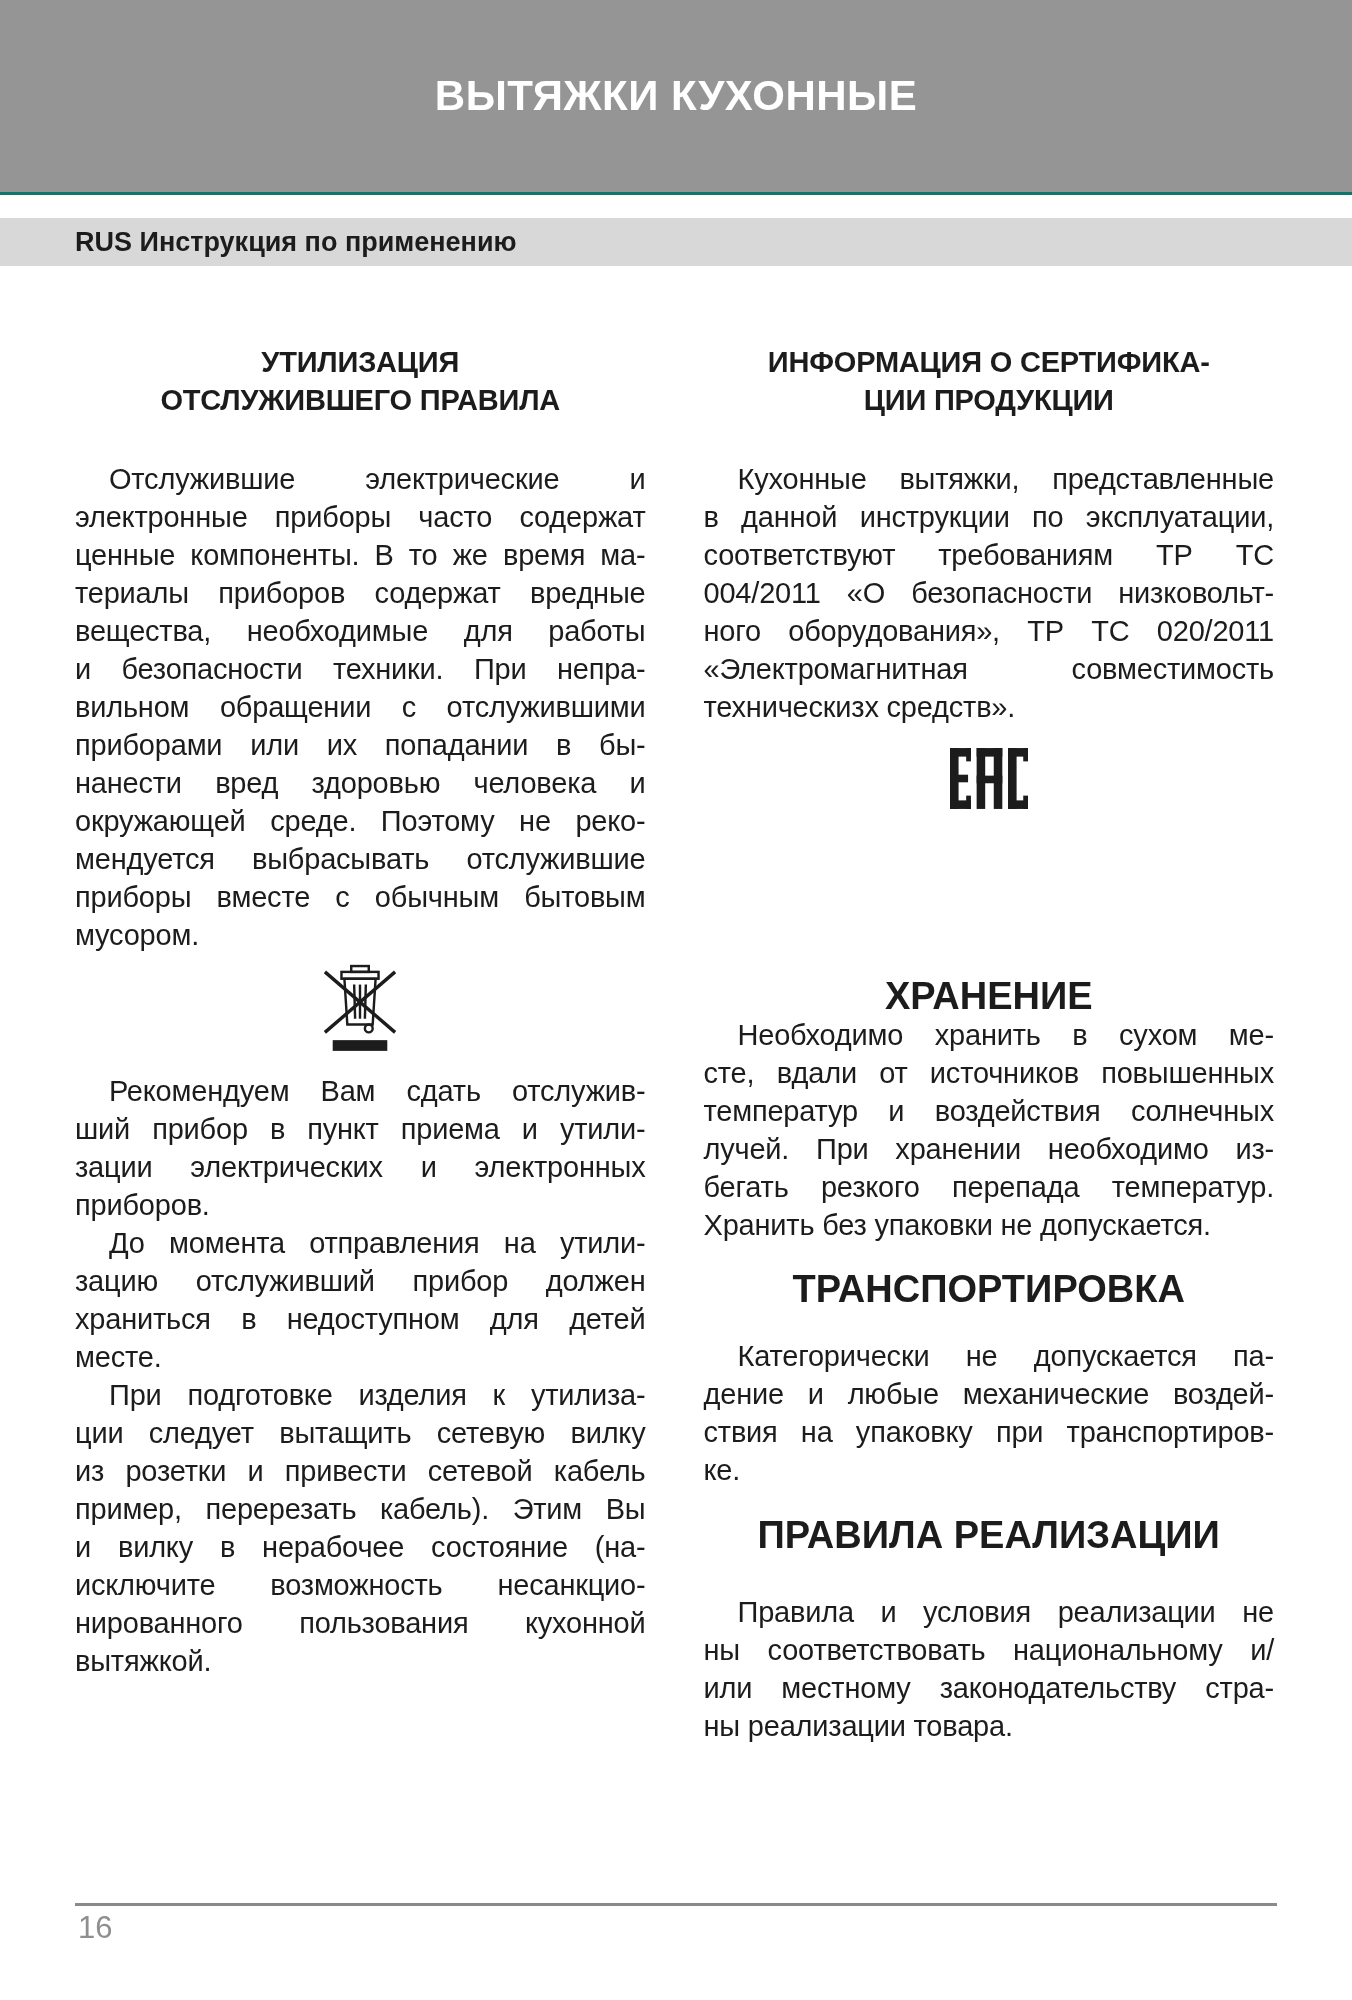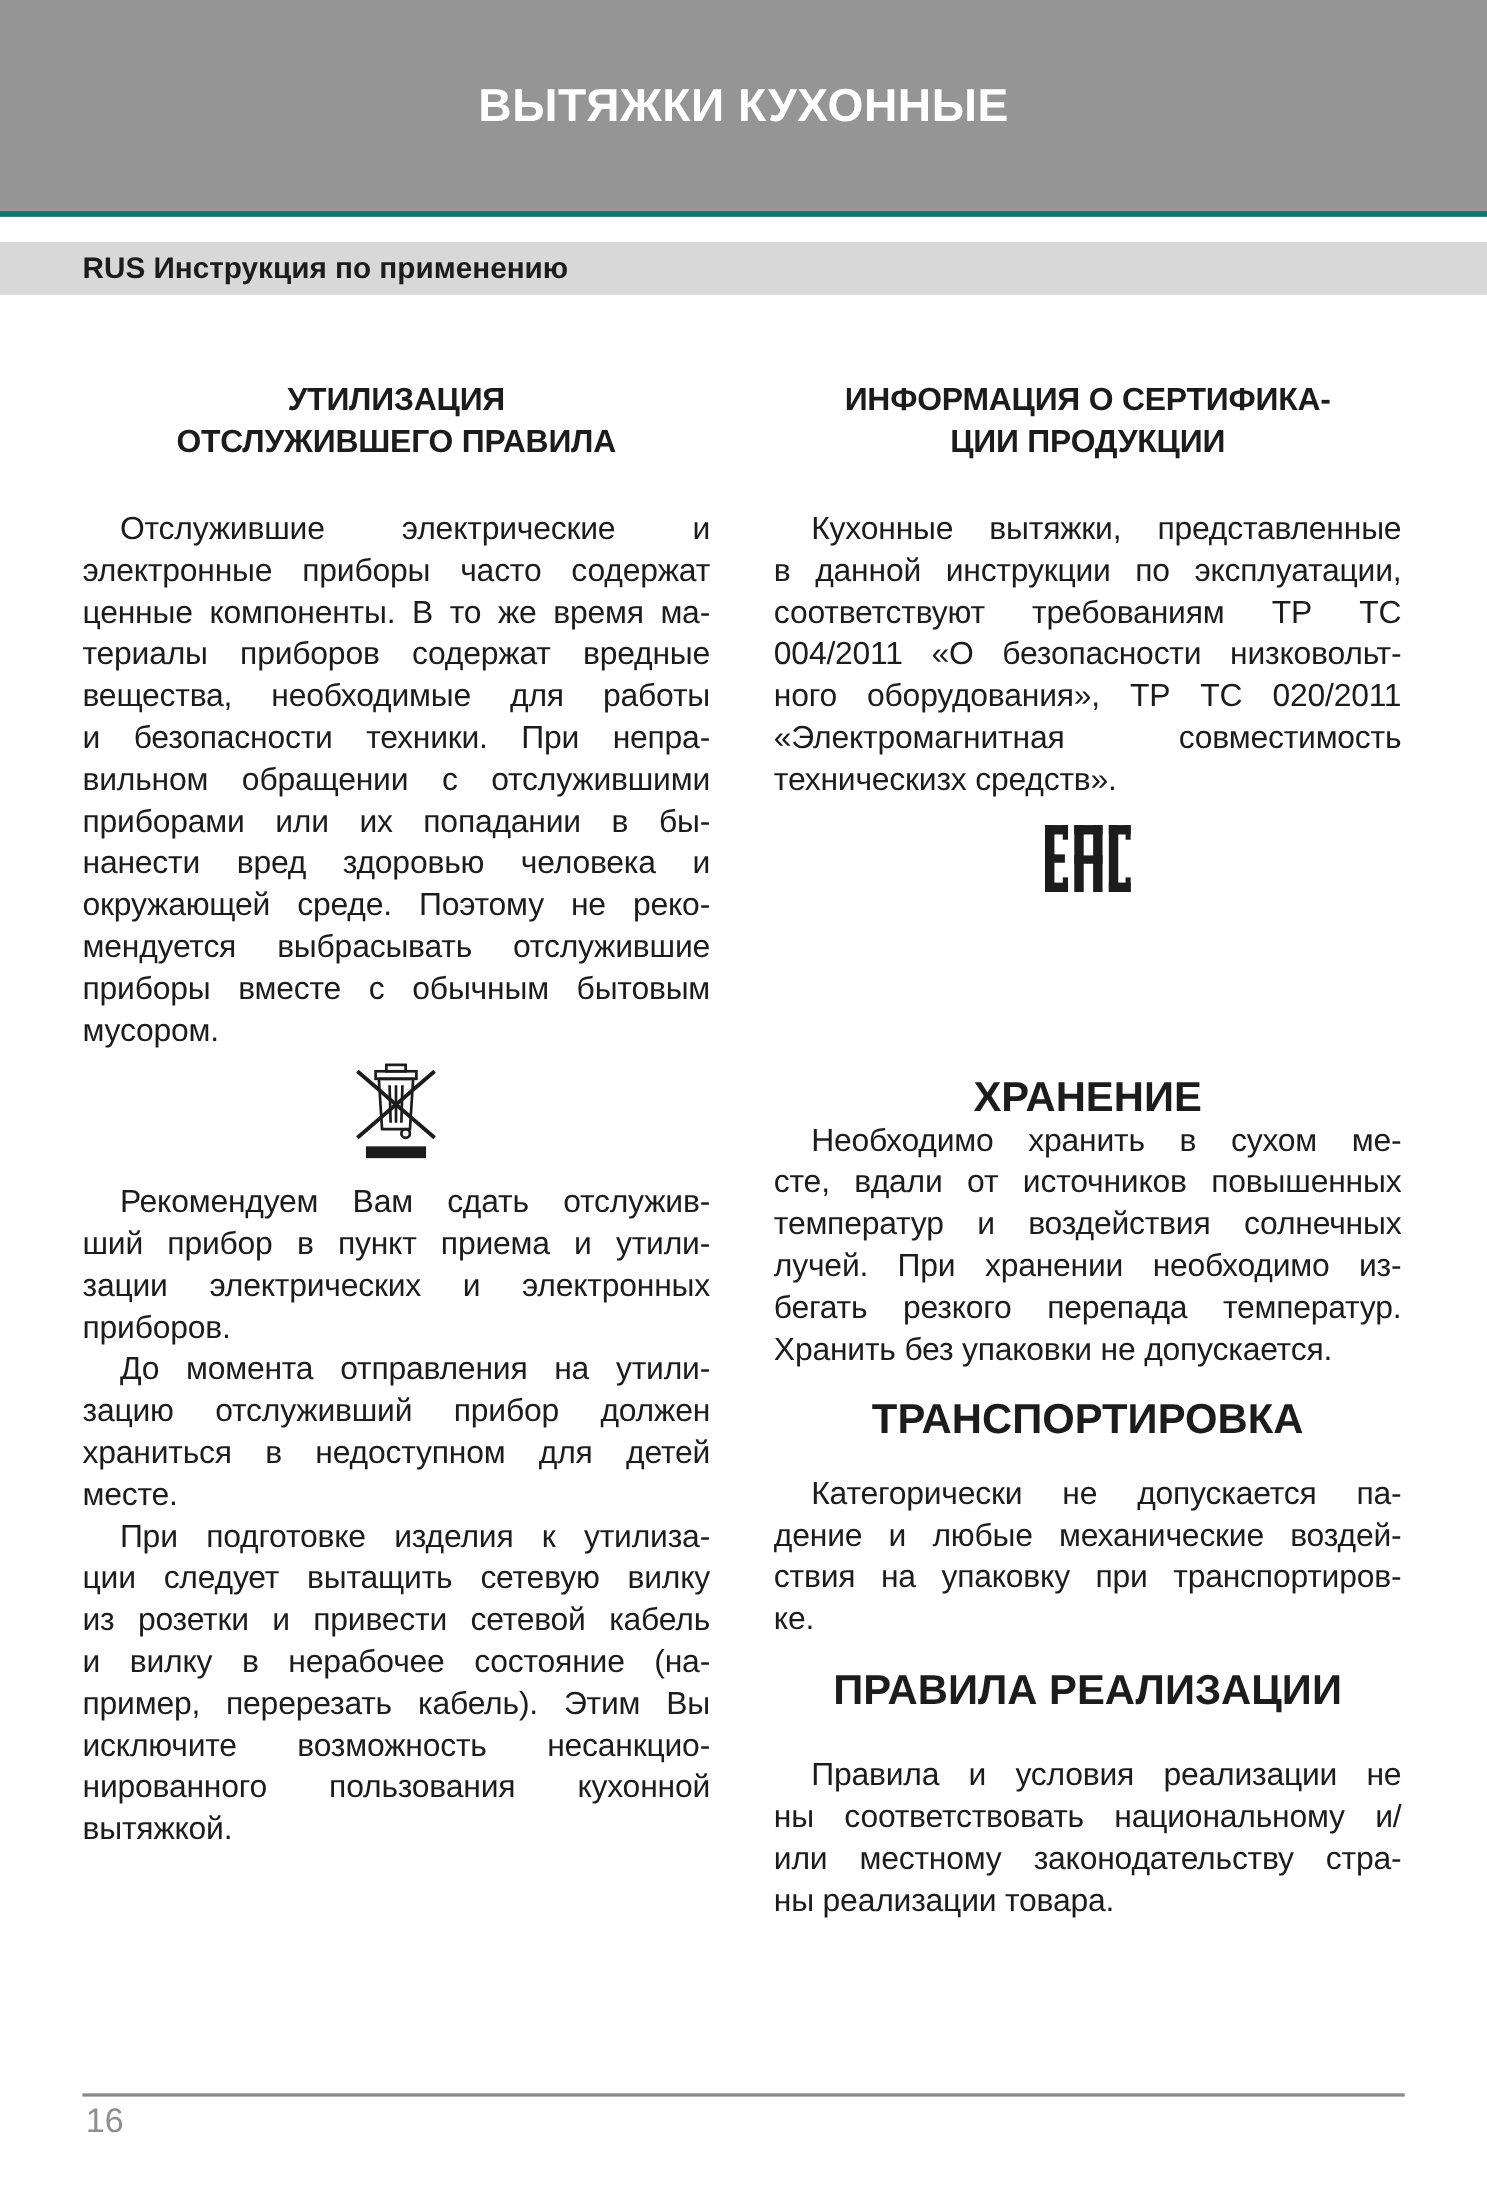--- a/index.html
+++ b/index.html
@@ -8,21 +8,21 @@
     width: 1352px;
     height: 2000px;
     background: #ffffff;
     font-family: "Liberation Sans", sans-serif;
     color: #1c1c1c;
     overflow: hidden;
   }
   .header {
     height: 192px;
     background: #959595;
-    border-bottom: 5px solid #0f766e;
+    border-bottom: 3px solid #0f766e;
     display: flex;
     align-items: center;
     justify-content: center;
   }
   .header-title {
     color: #ffffff;
     font-size: 42px;
     font-weight: 700;
     letter-spacing: 0.5px;
   }
@@ -176,22 +176,22 @@
           <div class="tline">До момента отправления на утили-</div>
           <div class="tline">зацию отслуживший прибор должен</div>
           <div class="tline">храниться в недоступном для детей</div>
           <div class="tline tline-last">месте.</div>
         </div>
 
       <div class="para">
           <div class="tline">При подготовке изделия к утилиза-</div>
           <div class="tline">ции следует вытащить сетевую вилку</div>
           <div class="tline">из розетки и привести сетевой кабель</div>
+          <div class="tline">пример, перерезать кабель). Этим Вы</div>
           <div class="tline">и вилку в нерабочее состояние (на-</div>
-          <div class="tline">пример, перерезать кабель). Этим Вы</div>
           <div class="tline">исключите возможность несанкцио-</div>
           <div class="tline">нированного пользования кухонной</div>
           <div class="tline tline-last">вытяжкой.</div>
         </div>
     </div>
 
     <div class="col">
       <div class="col-heading">
           <div class="tline">ИНФОРМАЦИЯ О СЕРТИФИКА-</div>
           <div class="tline tline-last">ЦИИ ПРОДУКЦИИ</div>

